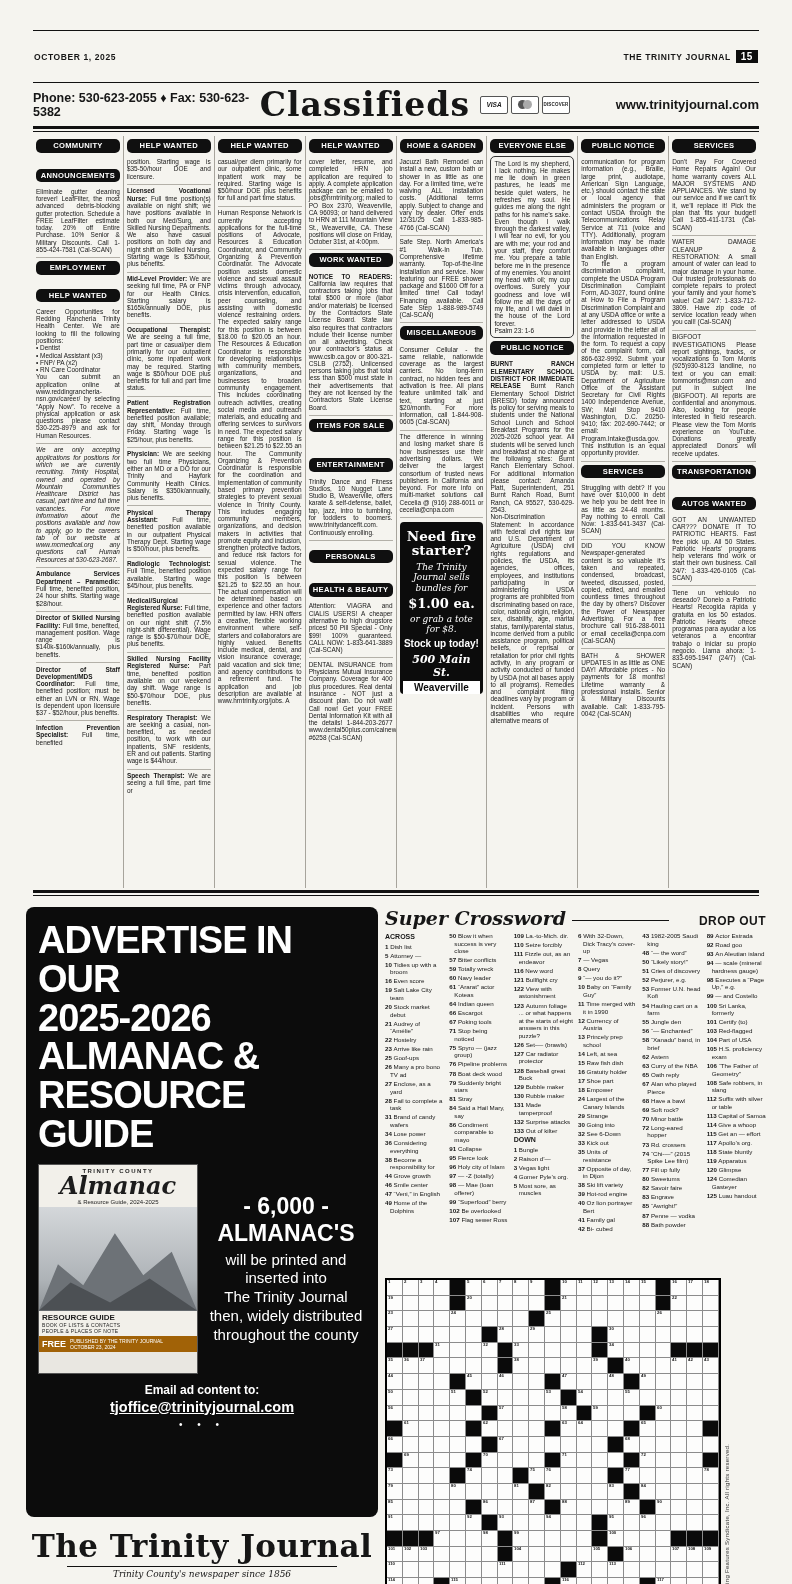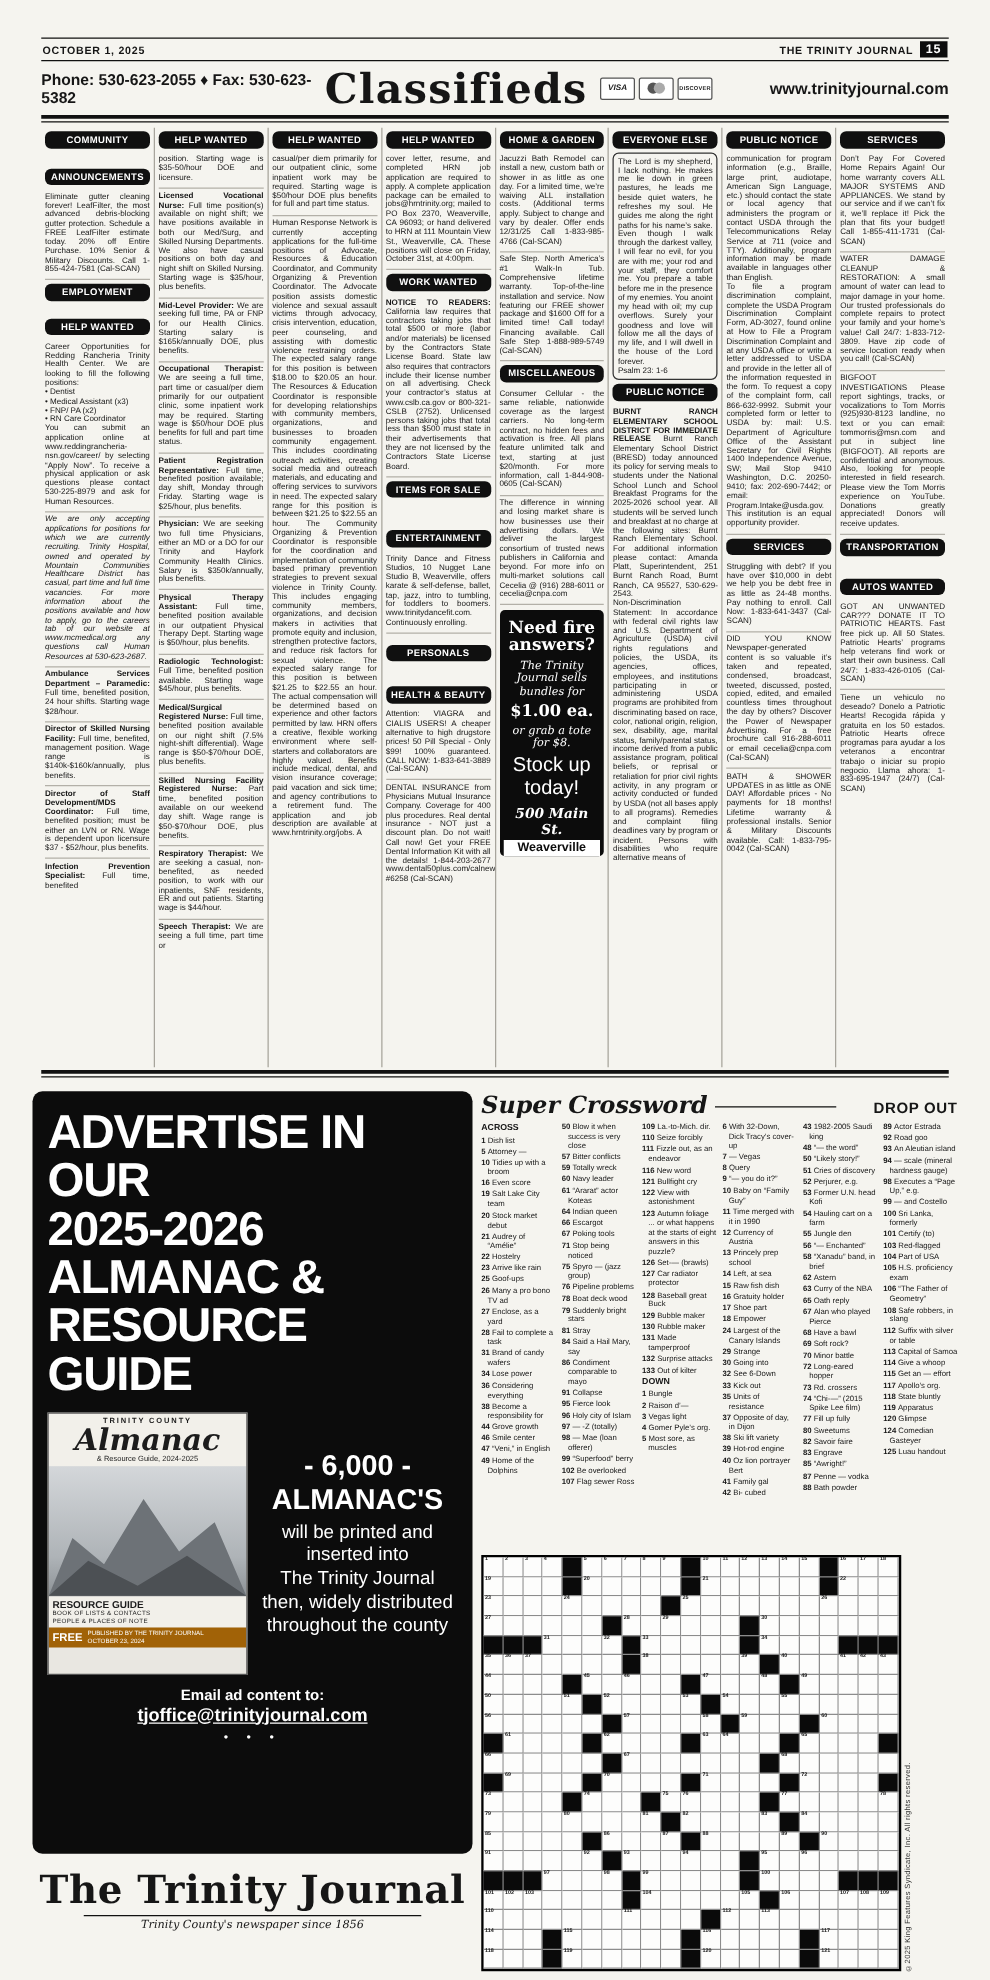--- a/index.html
+++ b/index.html
@@ -1,21 +1,21 @@
 <!DOCTYPE html>
 <html><head>
 <meta charset="utf-8">
 <style>
   html,body{margin:0;padding:0;background:#888;}
   .page{position:relative;width:792px;height:1584px;background:#f5f4ef;color:#161616;
         font-family:"Liberation Sans",sans-serif;overflow:hidden;margin:0 auto;}
   .inner{padding:0 33px;}
   
   .topbar{display:flex;justify-content:space-between;align-items:center;margin-top:30px;
-          border-top:1px solid #111;border-bottom:1px solid #111;padding:2px 1px;
+          border-top:1px solid #111;border-bottom:1px solid #111;padding:19px 1px;
           font-size:8.5px;font-weight:bold;letter-spacing:.6px;}
   .topbar-right{display:flex;align-items:center;gap:5px;}
   .pagebox{background:#0d0d0d;color:#fff;font-size:10px;font-weight:bold;padding:1px 5px;}
   
   .mastrow{display:flex;align-items:center;padding:5px 0 3px;}
   .phonefax{width:228px;font-size:12.5px;font-weight:bold;}
   .cl-center{flex:1;display:flex;align-items:center;justify-content:center;gap:10px;}
   .cl-title{font-family:"DejaVu Serif",serif;font-weight:bold;font-size:33px;letter-spacing:1px;line-height:1;}
   .cards{display:flex;gap:3px;align-items:center;}
   .card{width:26px;height:16px;background:#fff;border:1px solid #555;border-radius:2px;
@@ -37,21 +37,21 @@
   .ad{padding:2.5px 0 4px;border-bottom:1px solid #b3b0a8;white-space:pre-line;}
   .col .ad:last-child{border-bottom:none;}
   .ital{font-style:italic;}
   .boxed{border:1px solid #333;border-radius:5px;padding:3px;margin:2px 0;}
   
   .fire{background:#0c0c0c;color:#fff;border-radius:4px;text-align:center;padding:7px 3px 0;margin-top:4px;}
   .f-t{font-family:"DejaVu Serif",serif;font-weight:bold;font-size:13.5px;line-height:1.05;}
   .f-body{font-family:"DejaVu Serif",serif;font-style:italic;font-size:9px;margin-top:4px;line-height:1.2;}
   .f-price{font-family:"DejaVu Serif",serif;font-weight:bold;font-size:13px;margin-top:3px;}
   .f-alt{font-family:"DejaVu Serif",serif;font-style:italic;font-size:9px;margin-top:2px;}
-  .f-cta{font-weight:normal;font-size:16px;margin-top:4px;}
+  .f-cta{font-weight:bold;font-size:10px;margin-top:4px;}
   .f-addr{font-family:"DejaVu Serif",serif;font-weight:bold;font-style:italic;font-size:11px;margin-top:5px;}
   .f-city{background:#fff;color:#0c0c0c;font-weight:bold;font-size:10px;margin-top:2px;padding:1px 0;text-align:center;}
   
   .bottom{display:flex;gap:7px;padding:7px 26px 0;}
   .b-left{width:352px;flex:none;}
   .b-right{flex:1;min-width:0;}
   .blackad{background:#0c0c0c;color:#fff;border-radius:8px;padding:14px 12px 8px;height:588px;overflow:hidden;}
   .adv-line{font-weight:800;font-size:38px;line-height:1.02;letter-spacing:-1px;}
   .alm-mid{display:flex;gap:8px;margin-top:10px;align-items:center;}
   .cover{width:158px;height:208px;flex:none;background:#e9e7e1;color:#1c1c1c;overflow:hidden;border:1px solid #555;}
@@ -197,21 +197,21 @@
           <div class="ad">DENTAL INSURANCE from Physicians Mutual Insurance Company. Coverage for 400 plus procedures. Real dental insurance - NOT just a discount plan. Do not wait! Call now! Get your FREE Dental Information Kit with all the details! 1-844-203-2677 www.dental50plus.com/calnews #6258 (Cal-SCAN)</div>
         </div>
         <div class="col">
           <div class="sec-hdr">HOME &amp; GARDEN</div>
           <div class="ad">Jacuzzi Bath Remodel can install a new, custom bath or shower in as little as one day. For a limited time, we’re waiving ALL installation costs. (Additional terms apply. Subject to change and vary by dealer. Offer ends 12/31/25 Call 1-833-985-4766 (Cal-SCAN)</div>
           <div class="ad">Safe Step. North America’s #1 Walk-In Tub. Comprehensive lifetime warranty. Top-of-the-line installation and service. Now featuring our FREE shower package and $1600 Off for a limited time! Call today! Financing available. Call Safe Step 1-888-989-5749 (Cal-SCAN)</div>
           <div class="sec-hdr">MISCELLANEOUS</div>
           <div class="ad">Consumer Cellular - the same reliable, nationwide coverage as the largest carriers. No long-term contract, no hidden fees and activation is free. All plans feature unlimited talk and text, starting at just $20/month. For more information, call 1-844-908-0605 (Cal-SCAN)</div>
           <div class="ad">The difference in winning and losing market share is how businesses use their advertising dollars. We deliver the largest consortium of trusted news publishers in California and beyond. For more info on multi-market solutions call Cecelia @ (916) 288-6011 or cecelia@cnpa.com</div>
           <div class="fire">
-            <div class="f-t">Need fire answers?</div>
+            <div class="f-t">Need fire starter?</div>
             <div class="f-body">The Trinity Journal sells bundles for</div>
             <div class="f-price">$1.00 ea.</div>
             <div class="f-alt">or grab a tote for $8.</div>
             <div class="f-cta">Stock up today!</div>
             <div class="f-addr">500 Main St.</div>
             <div class="f-city">Weaverville</div>
           </div>
         </div>
         <div class="col">
           <div class="sec-hdr">EVERYONE ELSE</div>

